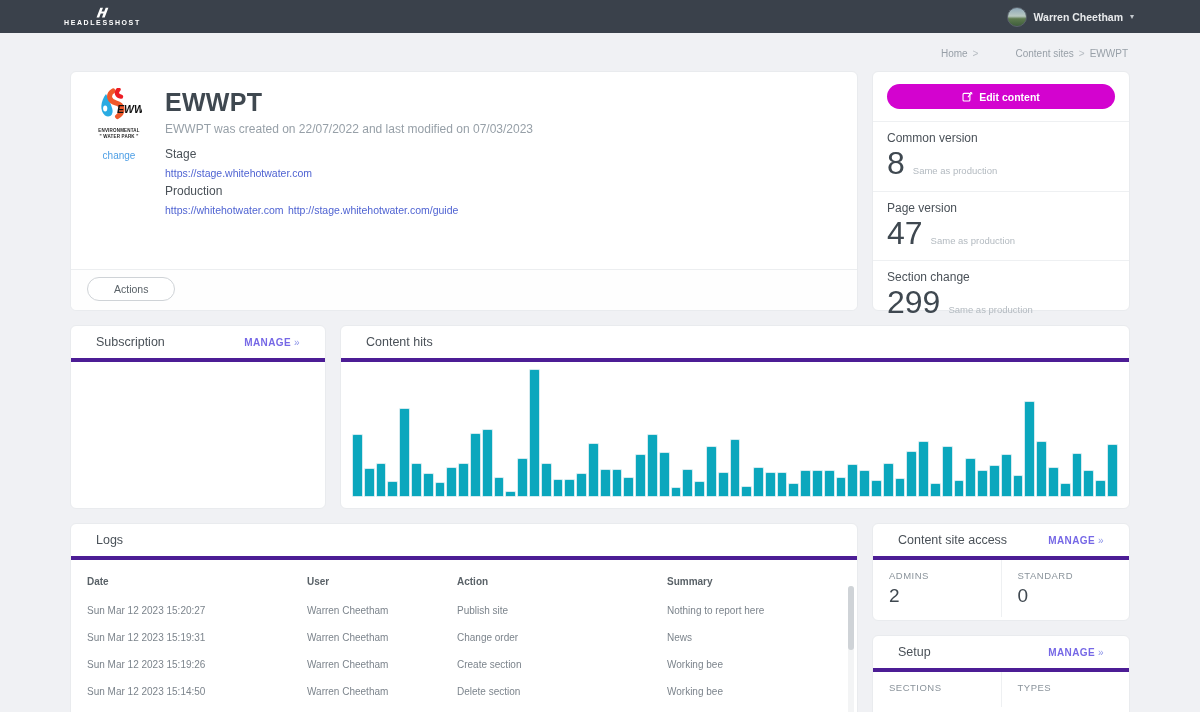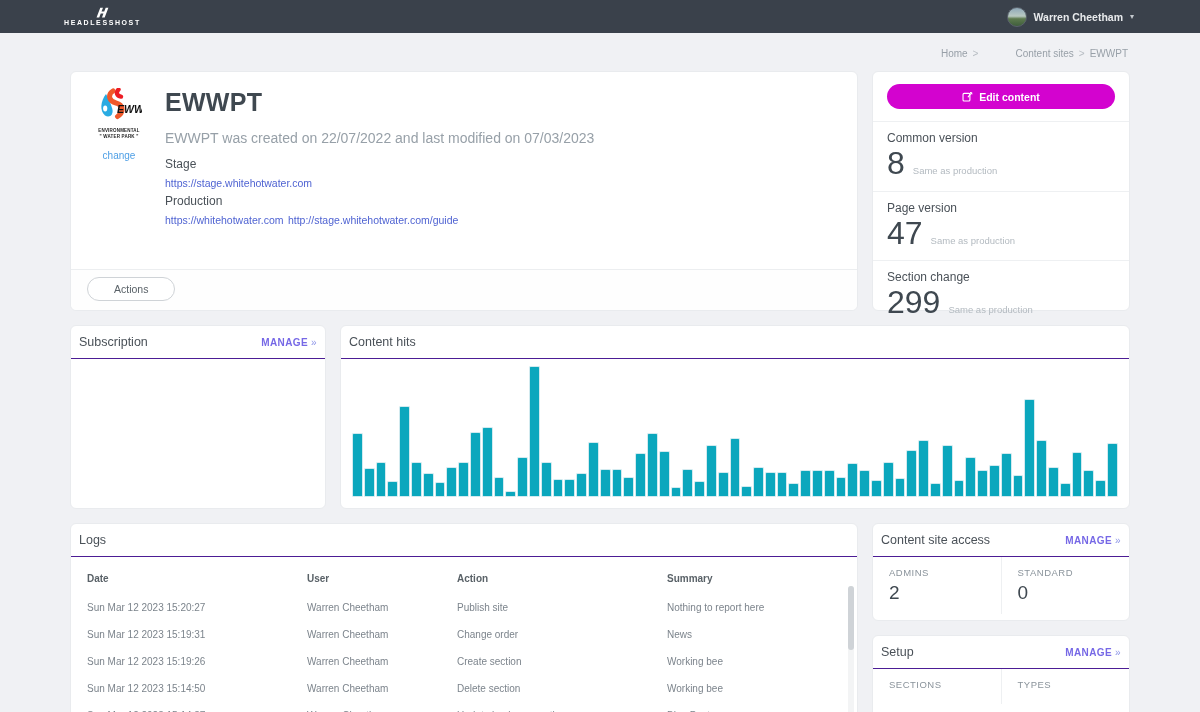--- a/index.html
+++ b/index.html
@@ -17,39 +17,39 @@
   .caret { color:#c3c8cd; font-size:8px; }
 
   
   .container { width:1060px; margin:0 auto; }
   .breadcrumb { text-align:right; padding:15px 2px 12px 0; font-size:10px; color:#98a0a8; }
   .breadcrumb a { color:#98a0a8; text-decoration:none;padding-left:32px; }
   .breadcrumb .sep { margin:0 5px; color:#b7bdc3; }
 
   
   .card { background:#fff; border:1px solid #e9ebee; border-radius:6px; }
-  .card-header { display:flex; align-items:center; justify-content:space-between; padding:9px 8px; border-bottom:1px solid #4c1d95; }
+  .card-header { display:flex; align-items:center; justify-content:space-between; padding:9px 25px; border-bottom:4px solid #4c1d95; }
   .card-title { font-size:12.5px; color:#4a5158; }
   .manage { font-size:10px; font-weight:bold; color:#7668e6; text-decoration:none; letter-spacing:.4px; }
   .manage .chev { color:#8d95e8; margin-left:3px; font-weight:normal; }
 
   .row { display:flex; gap:14px; }
   .row1 { margin-bottom:14px; }
   .row2 { margin-bottom:14px; }
 
   
   .site-card { width:788px; height:240px; display:flex; flex-direction:column; }
   .site-body { flex:1; display:flex; padding:16px; }
   .logo-col { width:64px; text-align:center; }
   .sitelogo-mark { width:46px; height:36px; }
   .sitelogo-cap { font-size:4.5px; font-weight:bold; color:#222; line-height:1.3; letter-spacing:.2px; }
   .change-link { display:inline-block; margin-top:10px; font-size:10px; color:#4e9fe5; text-decoration:none; }
   .site-info { margin-left:14px; }
   .site-title { font-size:25px; font-weight:600; color:#3f4850; letter-spacing:.3px; }
-  .site-sub { font-size:14px; color:#97a0a8; margin-top:13px; }
+  .site-sub { font-size:12px; color:#97a0a8; margin-top:5px; }
   .env { margin-top:11px; }
   .env-label { font-size:12px; color:#4a5158; margin-bottom:2px; }
   .env-url { font-size:10.5px; color:#4f63d2; text-decoration:none; display:inline-block; margin-bottom:5px; }
   .site-footer { border-top:1px solid #eceef0; padding:7px 16px 9px; background:#fefefe; border-radius:0 0 6px 6px; }
   .pill-btn { display:inline-flex; align-items:center; gap:5px; border:1px solid #cfd3d7; background:#fff; border-radius:14px; padding:5px 26px; font-size:10.5px; color:#5a6268; cursor:pointer; font-family:inherit; }
 
   
   .versions-card { width:258px; height:240px; }
   .edit-wrap { padding:12px 14px; border-bottom:1px solid #eef0f2; }
   .edit-btn { width:100%; height:25px; background:#d303cf; border:none; border-radius:13px; color:#fff; font-size:10.5px; font-weight:bold; cursor:pointer; display:flex; align-items:center; justify-content:center; gap:6px; font-family:inherit; }

